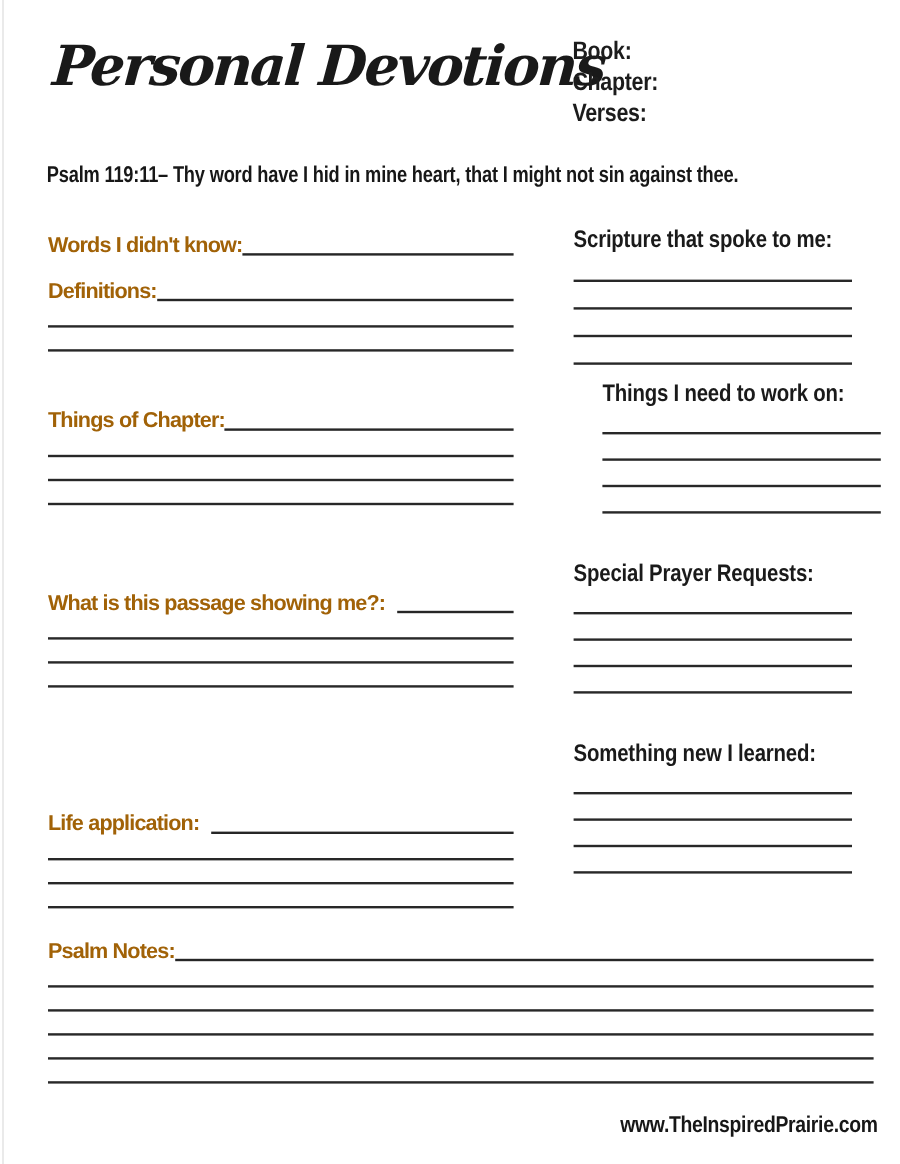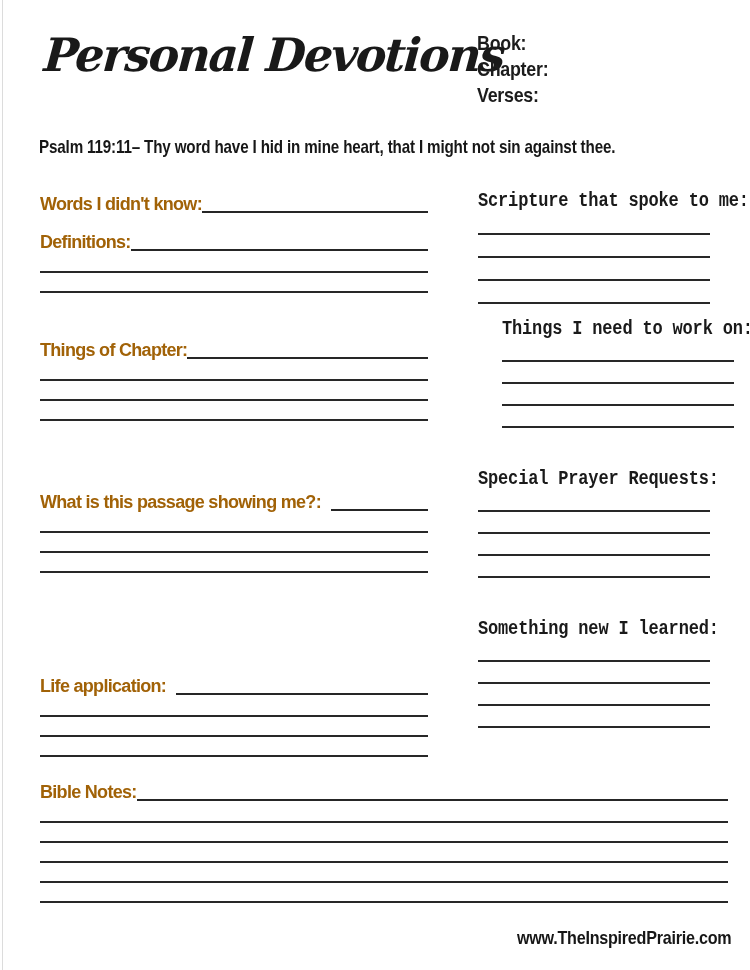--- a/index.html
+++ b/index.html
@@ -44,21 +44,21 @@
     font-size:19px; font-weight:bold; letter-spacing:-0.2px;
     white-space:nowrap;
     display:inline-block;
     transform:scaleX(0.8);
     transform-origin:0 50%;
     color:#171717;
   }
   
   .sec { position:absolute; }
   .lsec { left:40px; width:388px; }
-  .rsec { left:478px; width:232px; text-align:right;font-family:Liberation Mono, monospace; }
+  .rsec { left:478px; width:232px; text-align:right; }
   .label-row {
     display:flex; align-items:flex-end; height:24px;
     font-size:18px; font-weight:bold; letter-spacing:-0.7px;
     white-space:nowrap; color:#a16207;
   }
   .tail {
     flex:1; border-bottom:2px solid #262626; margin-bottom:2px;
   }
   .tail.gapped { margin-left:10px; }
   .rhead { font-size:20px; letter-spacing:-0.2px; color:#1a1a1a; }
@@ -177,21 +177,21 @@
   <div class="sec rsec" id="sec-prayer">
     <span class="cond rhead">Special Prayer Requests:</span>
   <div class="rule"></div><div class="rule"></div><div class="rule"></div><div class="rule"></div></div>
 
   <div class="sec rsec" id="sec-learned">
     <span class="cond rhead">Something new I learned:</span>
   <div class="rule"></div><div class="rule"></div><div class="rule"></div><div class="rule"></div></div>
 
   <div class="sec" id="sec-notes">
     <div class="label-row">
-      <span>Bible Notes:</span>
+      <span>Psalm Notes:</span>
       <span class="tail"></span>
     </div>
   <div class="rule"></div>
       <div class="rule"></div>
       <div class="rule"></div>
       <div class="rule"></div>
       <div class="rule"></div>
     </div>
 
   <div class="footer">

